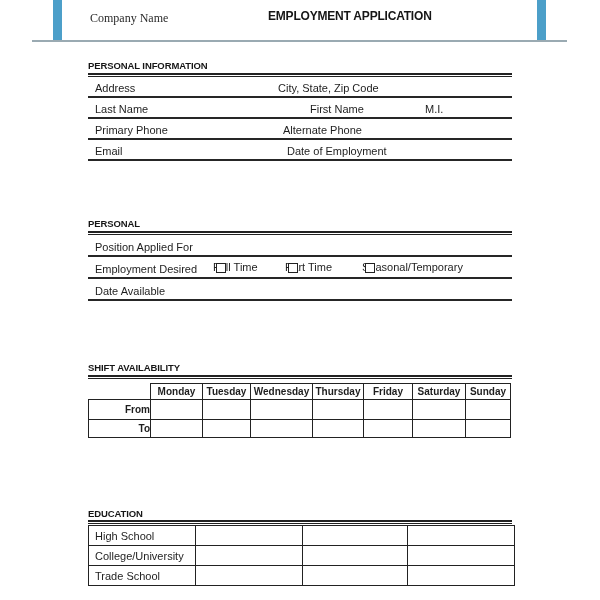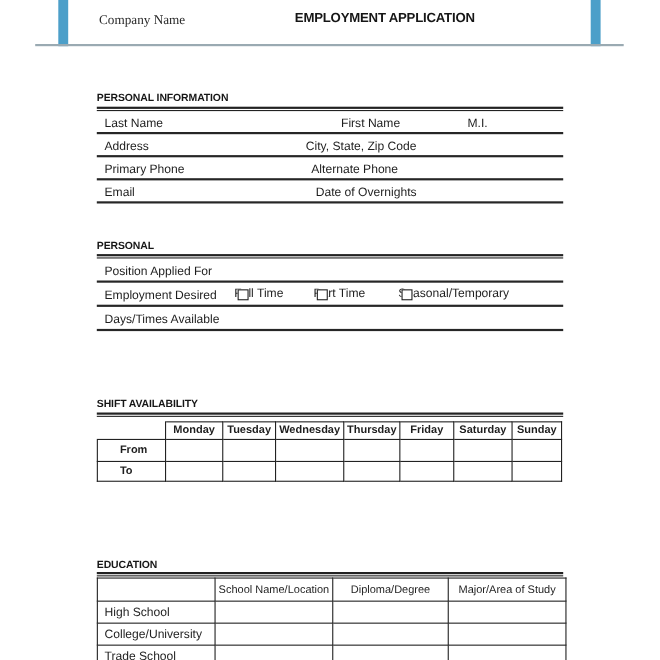--- a/index.html
+++ b/index.html
@@ -36,56 +36,56 @@
     display:inline-block; width:8px; height:8px;
     border:1.5px solid #222; margin-left:3px; vertical-align:-1px; background:#fff;
   }
   
   table { border-collapse:collapse; table-layout:fixed; }
   td {
     border:1.5px solid #222; font-size:10px; text-align:center;
     padding:0; overflow:hidden; color:#1e1e1e; vertical-align:middle;
   }
   td.corner-open { border-top:none; border-left:none; }
-  td.rowlbl { text-align:left;padding-left:20px; }
+  td.rowlbl { text-align:right; }
   td.rowlbl-left { text-align:left; padding-left:6px; }
   .two-line div { line-height:10px; font-size:10px; }
   .shift-table { position:relative; margin-top:4px; width:422px;font-weight:bold; }
   .edu-table   { position:relative; margin-top:1px; width:426px; }
 </style>
 </head>
 <body>
 
 <div class="page">
 
   <div class="vbar left"></div>
   <div class="vbar right"></div>
   <div class="hrule"></div>
   <div class="company">Company Name</div>
   <div class="doc-title">EMPLOYMENT APPLICATION</div>
 
-  <div class="section" style="top:84px">
+  <div class="section" style="top:60px">
     <div class="sec-title">PERSONAL INFORMATION</div>
     <div class="dbl"></div>
+    <div class="p-row">
+      <span style="left:7px">Address</span>
+      <span style="left:190px">City, State, Zip Code</span>
+    </div>
     <div class="p-row">
       <span style="left:7px">Last Name</span>
       <span style="left:222px">First Name</span>
       <span style="left:337px">M.I.</span>
-    </div>
-    <div class="p-row">
-      <span style="left:7px">Address</span>
-      <span style="left:190px">City, State, Zip Code</span>
     </div>
     <div class="p-row">
       <span style="left:7px">Primary Phone</span>
       <span style="left:195px">Alternate Phone</span>
     </div>
     <div class="p-row">
       <span style="left:7px">Email</span>
-      <span style="left:199px">Date of Overnights</span>
+      <span style="left:199px">Date of Employment</span>
     </div>
   </div>
 
   <div class="section" style="top:218px">
     <div class="sec-title">PERSONAL</div>
     <div class="dbl"></div>
     <div class="p-row h20">
       <span style="left:7px">Position Applied For</span>
     </div>
     <div class="p-row h20">
@@ -97,21 +97,21 @@
       <span style="left:197px">
         <span>Part Time</span>
           <span class="cbx"></span>
       </span>
       <span style="left:274px">
         <span>Seasonal/Temporary</span>
           <span class="cbx"></span>
       </span>
     </div>
     <div class="p-row h20">
-      <span style="left:7px">Days/Times Available</span>
+      <span style="left:7px">Date Available</span>
     </div>
   </div>
 
   <div class="section" style="top:362px">
     <div class="sec-title">SHIFT AVAILABILITY</div>
     <div class="dbl"></div>
     <table class="shift-table">
       <colgroup>
         <col style="width:62px">
           <col style="width:52px">
@@ -161,26 +161,20 @@
     <div class="sec-title" style="padding-bottom:1px">EDUCATION</div>
     <div class="dbl"></div>
     <table class="edu-table">
       <colgroup>
         <col style="width:107px">
           <col style="width:107px">
           <col style="width:105px">
           <col style="width:107px">
       </colgroup>
       <tbody>
-          <tr style="height:21px">
-        <td></td>
-        <td>School Name/Location</td>
-        <td>Diploma/Degree</td>
-        <td>Major/Area of Study</td>
-      </tr>
       <tr style="height:20px">
         <td class="rowlbl-left" style="font-size:11px">High School</td>
         <td></td>
         <td></td>
         <td></td>
       </tr>
       <tr style="height:20px">
         <td class="rowlbl-left" style="font-size:11px">College/University</td>
         <td></td>
         <td></td>

